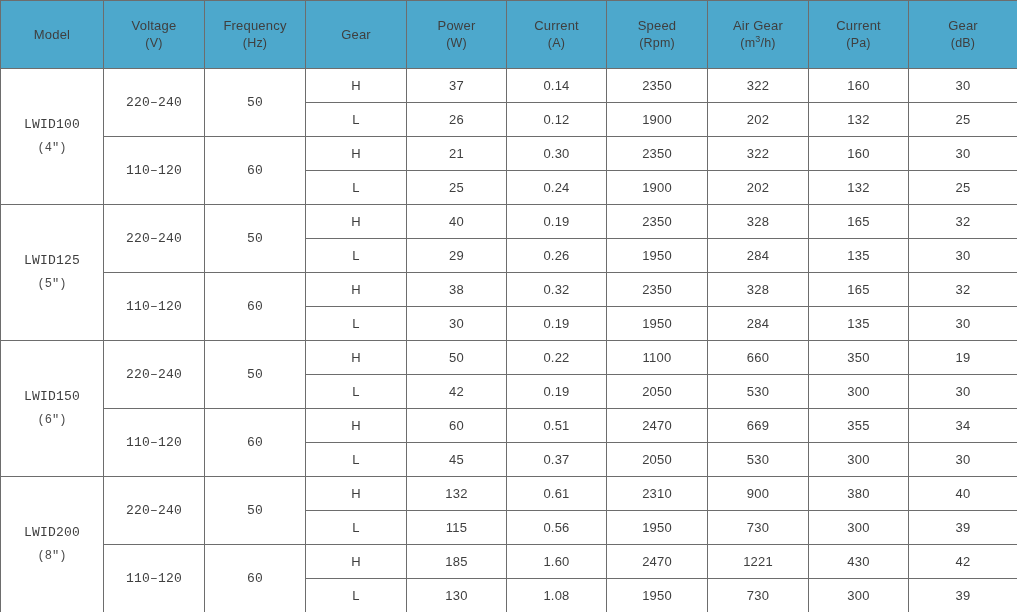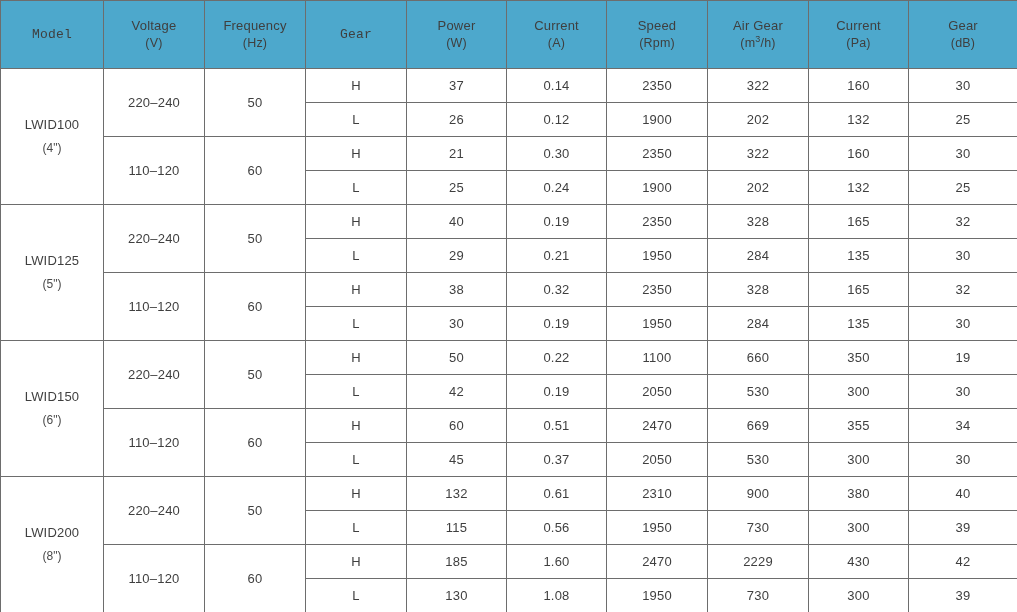--- a/index.html
+++ b/index.html
@@ -37,42 +37,41 @@
     border-color: #4da8cc;
     border-bottom: 1px solid #5d6e76;
     line-height: 1.35;
   }
   thead th.hcell .unit {
     display: block;
     font-size: 12.5px;
   }
   thead th.hcell.single {
     line-height: 1;
-    font-family: Liberation Mono, monospace;
   }
   tbody tr { height: 34px; }
 
   
   td.model-cell {
     font-size: 14.5px;
     color: #2f2f2f;
     font-weight: bold;
     line-height: 1.9;
   }
   td.model-cell .size {
     display: block;
     font-size: 12px;
     font-weight: normal;
     color: #4a4a4a;
     letter-spacing: 0;
   }
   
   tr.group-end > td { border-bottom: 2px solid #919191; }
   tr.block-end > td { border-bottom: 2px solid #7c7c7c; }
-  td.model-cell, td.volt-cell, td.freq-cell { border-bottom: 2px solid #7c7c7c; }
+  td.model-cell, td.volt-cell, td.freq-cell { border-bottom: 2px solid #7c7c7c; font-family: Liberation Mono, monospace; }
   sup { font-size: 9px; vertical-align: super; line-height: 0; }
 </style>
 </head>
 <body>
 
 <table id="spec-table">
   <colgroup>
     <col style="width:103px">
       <col style="width:101px">
       <col style="width:101px">
@@ -148,21 +147,21 @@
         <td>40</td>
         <td>0.19</td>
         <td>2350</td>
         <td>328</td>
         <td>165</td>
         <td>32</td>
       </tr>
       <tr class="group-end">
         <td>L</td>
         <td>29</td>
-        <td>0.21</td>
+        <td>0.26</td>
         <td>1950</td>
         <td>284</td>
         <td>135</td>
         <td>30</td>
       </tr>
       <tr>
         <td class="volt-cell" rowspan="2">110–120</td>
         <td class="freq-cell" rowspan="2">60</td>
         <td>H</td>
         <td>38</td>
@@ -243,21 +242,21 @@
         <td>300</td>
         <td>39</td>
       </tr>
       <tr>
         <td class="volt-cell" rowspan="2">110–120</td>
         <td class="freq-cell" rowspan="2">60</td>
         <td>H</td>
         <td>185</td>
         <td>1.60</td>
         <td>2470</td>
-        <td>2229</td>
+        <td>1221</td>
         <td>430</td>
         <td>42</td>
       </tr>
       <tr class="block-end">
         <td>L</td>
         <td>130</td>
         <td>1.08</td>
         <td>1950</td>
         <td>730</td>
         <td>300</td>

